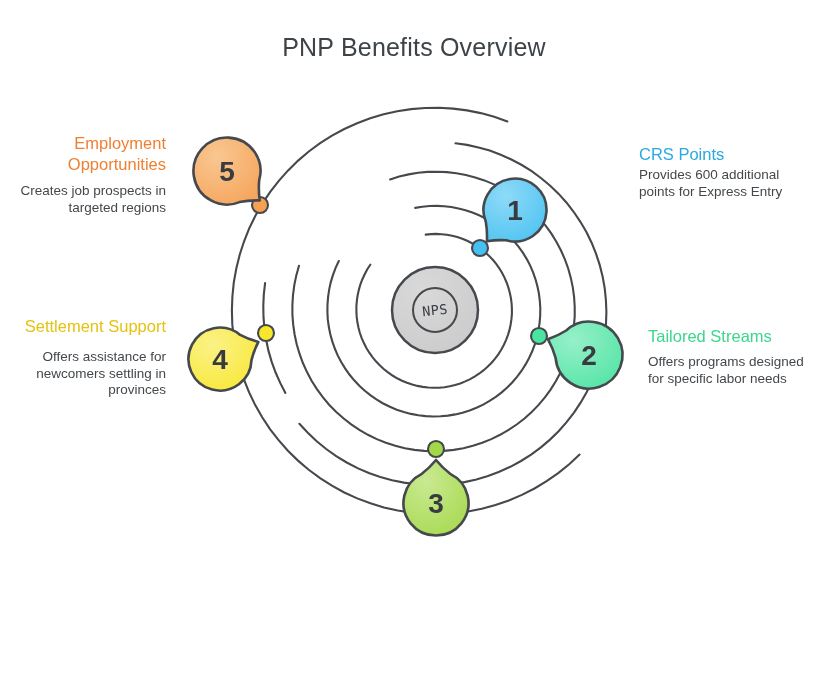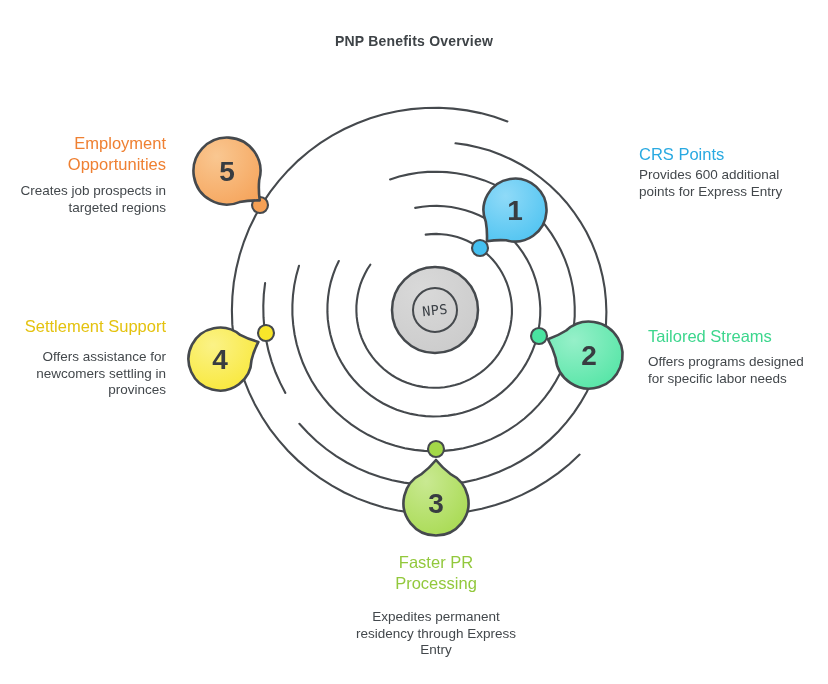--- a/index.html
+++ b/index.html
@@ -1,20 +1,20 @@
 <!DOCTYPE html>
 <html><head>
 <meta charset="utf-8">
 <style>
   html,body{margin:0;padding:0;background:#ffffff;}
   .stage{position:relative;width:828px;height:684px;background:#ffffff;overflow:hidden;
          font-family:"Liberation Sans",sans-serif;}
   .stage svg{position:absolute;left:0;top:0;}
   .page-title{position:absolute;left:0;right:0;top:33px;margin:0;text-align:center;
-              font-size:14px;font-weight:700;letter-spacing:.2px;}
+              font-size:25px;font-weight:400;letter-spacing:.2px;}
   .label{position:absolute;}
   .heading{font-size:16.5px;line-height:21px;font-weight:500;white-space:pre-line;}
   .bodytext{font-size:13.5px;line-height:16.5px;white-space:pre-line;margin-top:2px;}
   .b1{left:639px;top:144px;width:185px;text-align:left;}
   .b2{left:648px;top:326px;width:185px;text-align:left;}
   .b2 .bodytext{margin-top:7px;}
   .b3{left:326px;top:552px;width:220px;text-align:center;}
   .b3 .bodytext{margin-top:15px;}
   .b4{right:662px;top:316px;width:175px;text-align:right;}
   .b4 .bodytext{margin-top:12px;}
@@ -86,27 +86,20 @@
     <div class="bodytext" style="color: rgb(67, 72, 76);">Provides 600 additional
 points for Express Entry</div>
   </div>
 
   <div class="label b2">
     <div class="heading" style="color: rgb(60, 214, 141);">Tailored Streams</div>
     <div class="bodytext" style="color: rgb(67, 72, 76);">Offers programs designed
 for specific labor needs</div>
   </div>
 
-  <div class="label b3">
-    <div class="heading" style="color: rgb(146, 200, 60);">Faster PR
-Processing</div>
-    <div class="bodytext" style="color: rgb(67, 72, 76);">Expedites permanent
-residency through Express
-Entry</div>
-  </div>
 
   <div class="label b4">
     <div class="heading" style="color: rgb(228, 194, 14);">Settlement Support</div>
     <div class="bodytext" style="color: rgb(67, 72, 76);">Offers assistance for
 newcomers settling in
 provinces</div>
   </div>
 
   <div class="label b5">
     <div class="heading" style="color: rgb(239, 128, 50);">Employment

